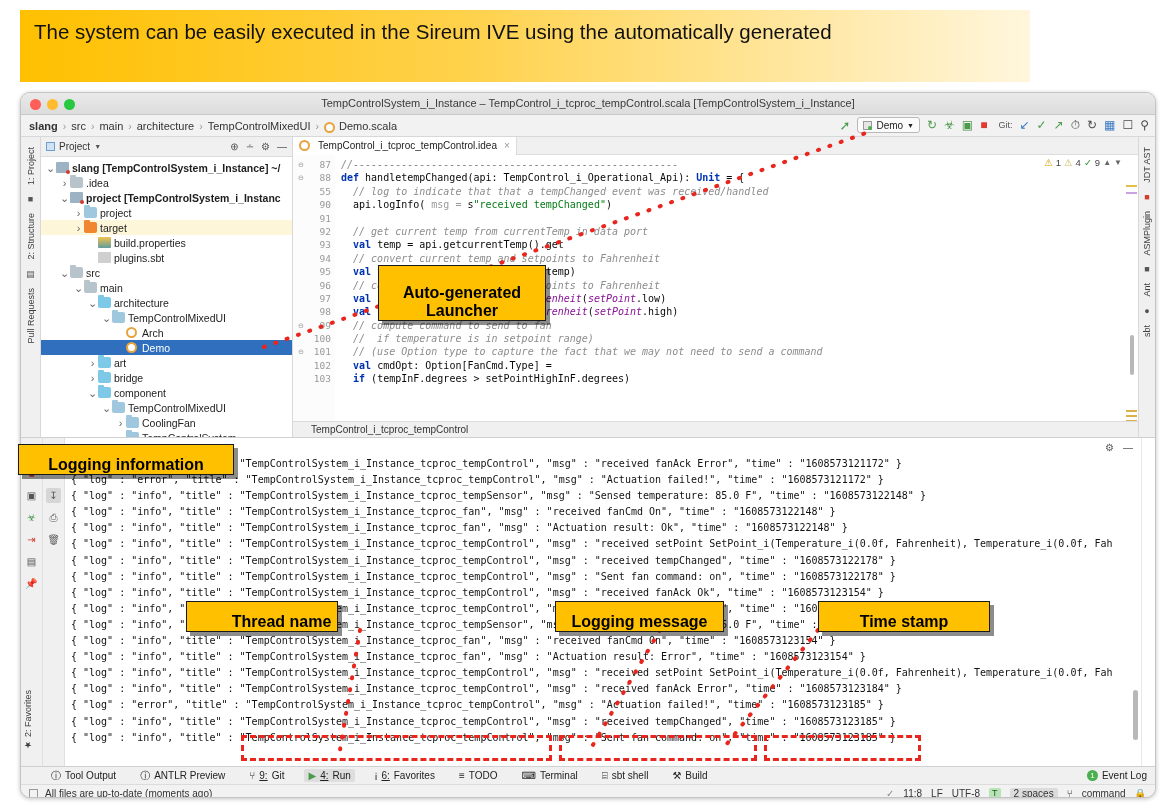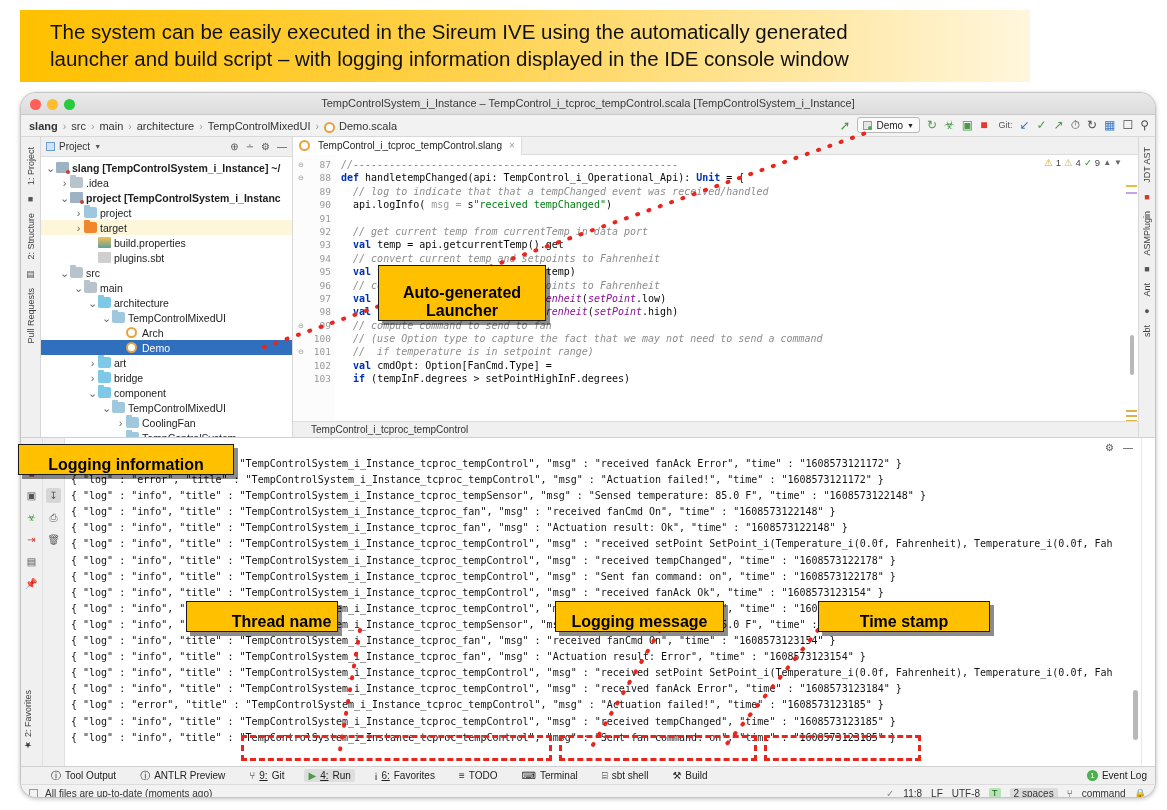--- a/index.html
+++ b/index.html
@@ -14,27 +14,26 @@
 
   
   #banner {
     position:absolute; left:20px; top:10px; width:1010px; height:72px;
     background: linear-gradient(to right, #ffc000 0%, #ffd24d 45%, #fff6dd 100%);
     padding: 8px 10px 0 14px;
   }
   #banner .line {
     font-size: 20.5px; color:#111; line-height:27px; white-space:nowrap;
     font-family: "Liberation Sans", sans-serif;
-    margin-left: 16px;
   }
 
   
   #ide {
     position:absolute; left:20px; top:92px; width:1136px; height:706px;
-    background:#f2f2f2; border:1px solid #c4c4c4; border-radius:16px;
+    background:#f2f2f2; border:1px solid #c4c4c4; border-radius:10px;
     overflow:hidden;
     box-shadow: 0 1px 4px rgba(0,0,0,.25);
   }
   
   #titlebar {
     height:22px; background:linear-gradient(#eaeaea,#dcdcdc);
     border-bottom:1px solid #c9c9c9; position:relative;
   }
   .traffic { position:absolute; top:6px; width:11px; height:11px; border-radius:50%; }
   .tl-red{left:9px;background:#ff5f57;} .tl-yel{left:26px;background:#febc2e;} .tl-grn{left:43px;background:#28c840;}
@@ -187,21 +186,20 @@
   .leader { position:absolute; z-index:55; pointer-events:none;}
   .dashbox {
     position:absolute; border:3px dashed #e8261e; z-index:58;
   }
 </style>
 </head>
 <body>
 
 <div id="banner">
   <div class="line">The system can be easily executed in the Sireum IVE using the automatically generated</div>
-  <div class="line">launcher and build script – with logging information displayed in the IDE console window</div>
 </div>
 
 <div id="ide">
 
   <div id="titlebar">
     <span class="traffic tl-red"></span>
     <span class="traffic tl-yel"></span>
     <span class="traffic tl-grn"></span>
     <div id="title-text">TempControlSystem_i_Instance – TempControl_i_tcproc_tempControl.scala [TempControlSystem_i_Instance]</div>
   </div>
@@ -363,21 +361,21 @@
             <span class="ico fo" style="background: rgb(159, 199, 221);"></span>
             <span>TempControlSystem</span>
           </div>
         </div>
     </div>
 
     <div id="editor">
       <div id="tabrow">
         <div class="tab">
           <span class="scala-ico" style="top:0"></span>
-          <span>TempControl_i_tcproc_tempControl.slang</span>
+          <span>TempControl_i_tcproc_tempControl.idea</span>
           <span class="x">×</span>
         </div>
       </div>
       <div id="codewrap">
         <div id="gutter-fold">
             <div class="fold">⊖</div>
             <div class="fold">⊖</div>
             <div class="fold"></div>
             <div class="fold"></div>
             <div class="fold"></div>
@@ -390,21 +388,21 @@
             <div class="fold"></div>
             <div class="fold">⊖</div>
             <div class="fold"></div>
             <div class="fold">⊖</div>
             <div class="fold"></div>
             <div class="fold"></div>
           </div>
         <div id="gutter-num">
             <div class="lnum">87</div>
             <div class="lnum">88</div>
-            <div class="lnum">89</div>
+            <div class="lnum">55</div>
             <div class="lnum">90</div>
             <div class="lnum">91</div>
             <div class="lnum">92</div>
             <div class="lnum">93</div>
             <div class="lnum">94</div>
             <div class="lnum">95</div>
             <div class="lnum">96</div>
             <div class="lnum">97</div>
             <div class="lnum">98</div>
             <div class="lnum">99</div>
@@ -420,22 +418,22 @@
             <div class="cl">  api.logInfo( <span class="hint">msg =</span> s<span class="st">"received tempChanged"</span>)</div>
             <div class="cl">&nbsp;</div>
             <div class="cl"><span class="cm">  // get current temp from currentTemp in data port</span></div>
             <div class="cl">  <span class="kw">val</span> temp = api.getcurrentTemp().get</div>
             <div class="cl"><span class="cm">  // convert current temp and setpoints to Fahrenheit</span></div>
             <div class="cl">  <span class="kw">val</span> tempInF = Util.<span class="pm">toFahrenheit</span>(temp)</div>
             <div class="cl"><span class="cm">  // convert current temp and setpoints to Fahrenheit</span></div>
             <div class="cl">  <span class="kw">val</span> setPointLowInF = Util.<span class="pm">toFahrenheit</span>(<span class="pm">setPoint</span>.low)</div>
             <div class="cl">  <span class="kw">val</span> setPointHighInF = Util.<span class="pm">toFahrenheit</span>(<span class="pm">setPoint</span>.high)</div>
             <div class="cl"><span class="cm">  // compute command to send to fan</span></div>
+            <div class="cl"><span class="cm">  //  if temperature is in setpoint range)</span></div>
             <div class="cl"><span class="cm">  // (use Option type to capture the fact that we may not need to send a command</span></div>
-            <div class="cl"><span class="cm">  //  if temperature is in setpoint range)</span></div>
             <div class="cl">  <span class="kw">val</span> cmdOpt: Option[FanCmd.Type] =</div>
             <div class="cl">  <span class="kw">if</span> (tempInF.degrees &gt; setPointHighInF.degrees)</div>
           </div>
         <div id="inspect">
           <span style="color:#d9a514">⚠</span>
           <span>1</span>
           <span style="color:#cfc06a">⚠</span>
           <span>4</span>
           <span style="color:#3f9a3f">✓</span>
           <span>9</span>

